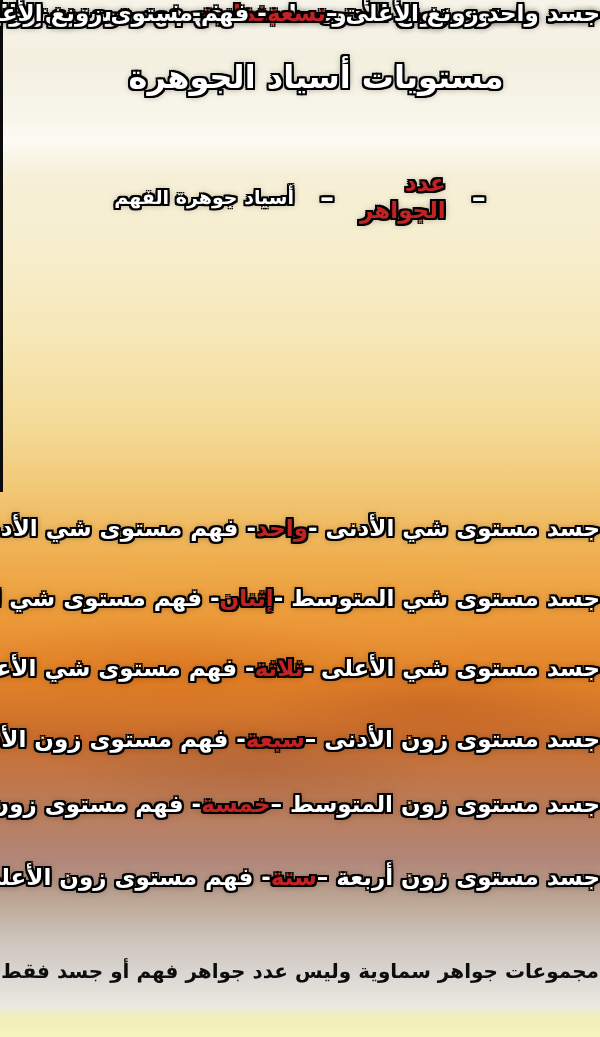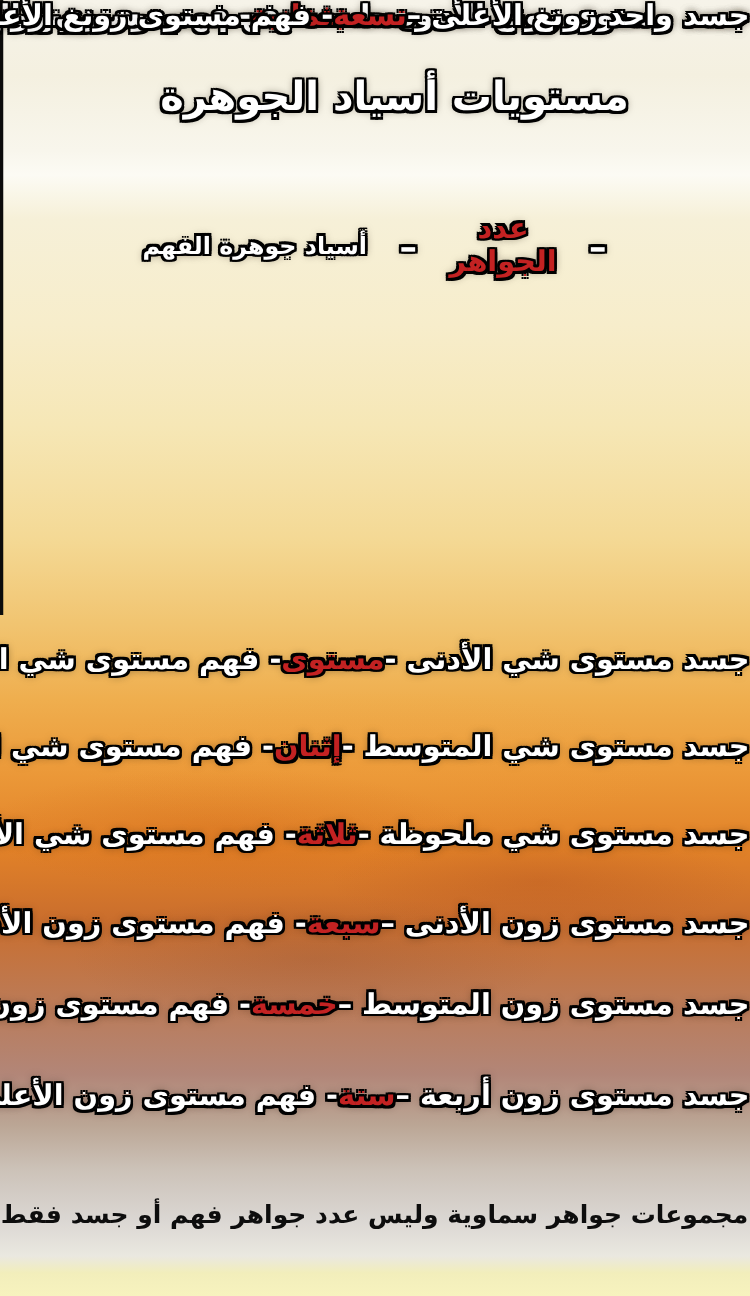--- a/index.html
+++ b/index.html
@@ -92,21 +92,21 @@
   }
   .header-label {
     font-size: 19px;
   }
   .header-dash {
     font-size: 28px;
   }
   .header-center {
     display: flex;
     flex-direction: column;
-    align-items: center;
+    align-items: flex-start;
     font-size: 23px;
     line-height: 27px;
   }
   .level-row {
     position: absolute;
     left: 0;
     width: 100%;
     text-align: center;
     font-size: 23px;
     white-space: nowrap;
@@ -145,27 +145,27 @@
     <span class="header-dash outline">–</span>
     <span class="header-center outline red">
       <span>عدد</span>
       <span>الجواهر</span>
     </span>
     <span class="header-dash outline">–</span>
     <span class="header-label outline">أسياد جوهرة الفهم</span>
   </div>
 
   <div class="level-row outline">
-    <span>جسد مستوى شي الأدنى -</span><span class="red">مستوى</span><span>- فهم مستوى شي الأدنى</span>
+    <span>جسد مستوى شي الأدنى -</span><span class="red">واحد</span><span>- فهم مستوى شي الأدنى</span>
   </div>
   <div class="level-row outline">
     <span>جسد مستوى شي المتوسط -</span><span class="red">إثنان</span><span>- فهم مستوى شي المتوسط</span>
   </div>
   <div class="level-row outline">
-    <span>جسد مستوى شي ملحوظة -</span><span class="red">ثلاثة</span><span>- فهم مستوى شي الأعلى</span>
+    <span>جسد مستوى شي الأعلى -</span><span class="red">ثلاثة</span><span>- فهم مستوى شي الأعلى</span>
   </div>
   <div class="level-row outline">
     <span>جسد مستوى زون الأدنى –</span><span class="red">سبعة</span><span>- فهم مستوى زون الأدنى</span>
   </div>
   <div class="level-row outline">
     <span>جسد مستوى زون المتوسط –</span><span class="red">خمسة</span><span>- فهم مستوى زون المتوسط</span>
   </div>
   <div class="level-row outline">
     <span>جسد مستوى زون أربعة –</span><span class="red">ستة</span><span>- فهم مستوى زون الأعلى</span>
   </div>

